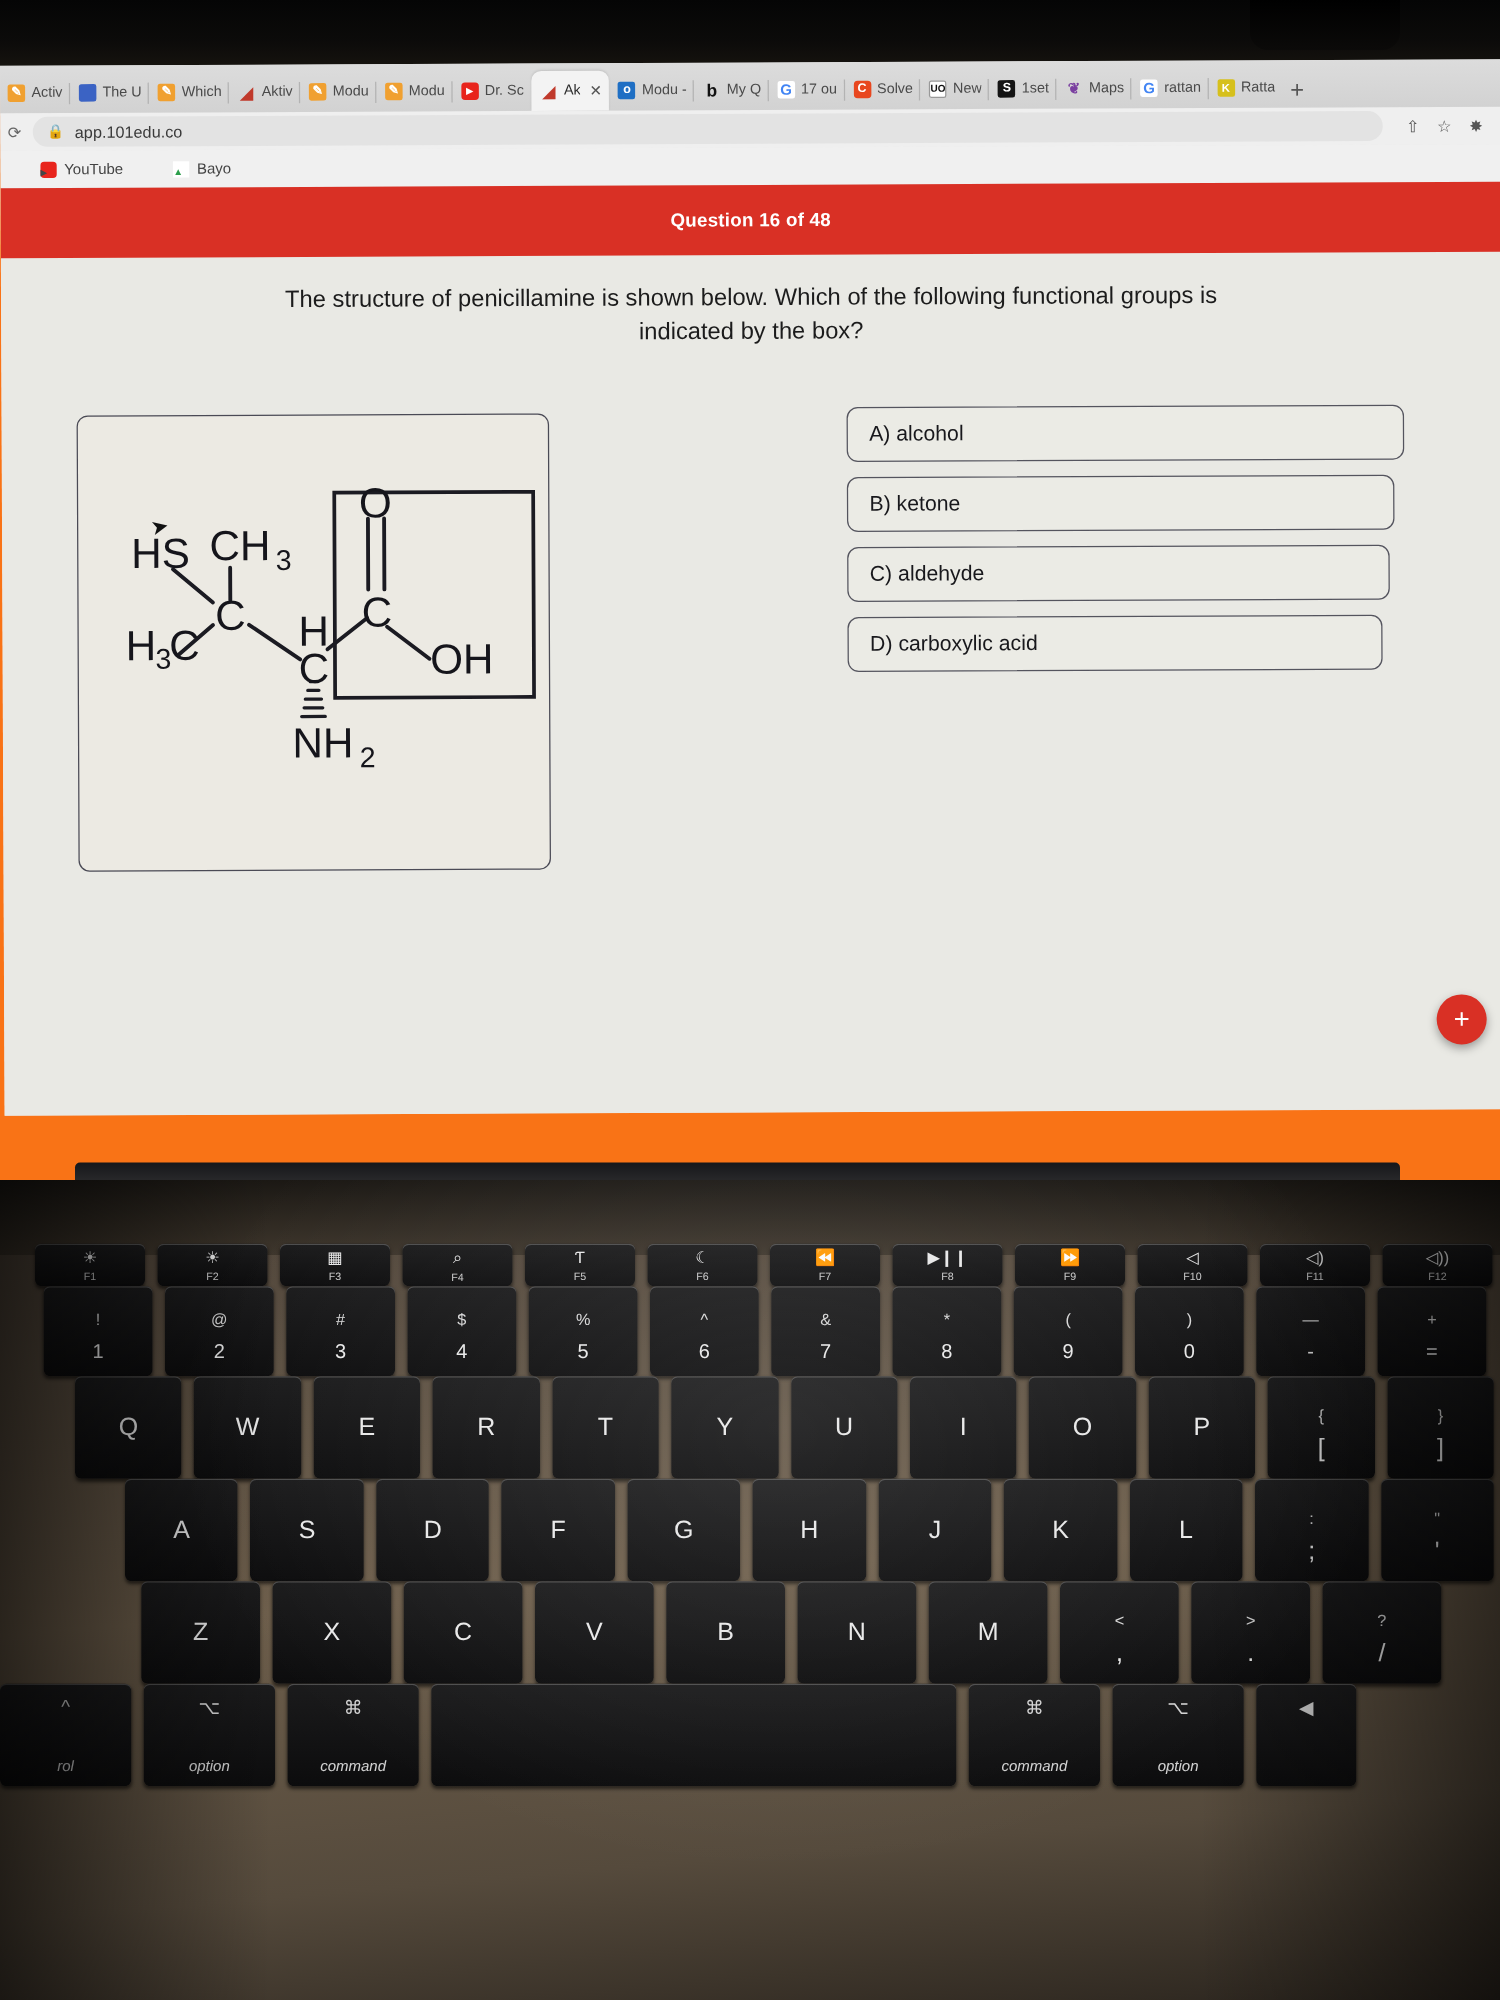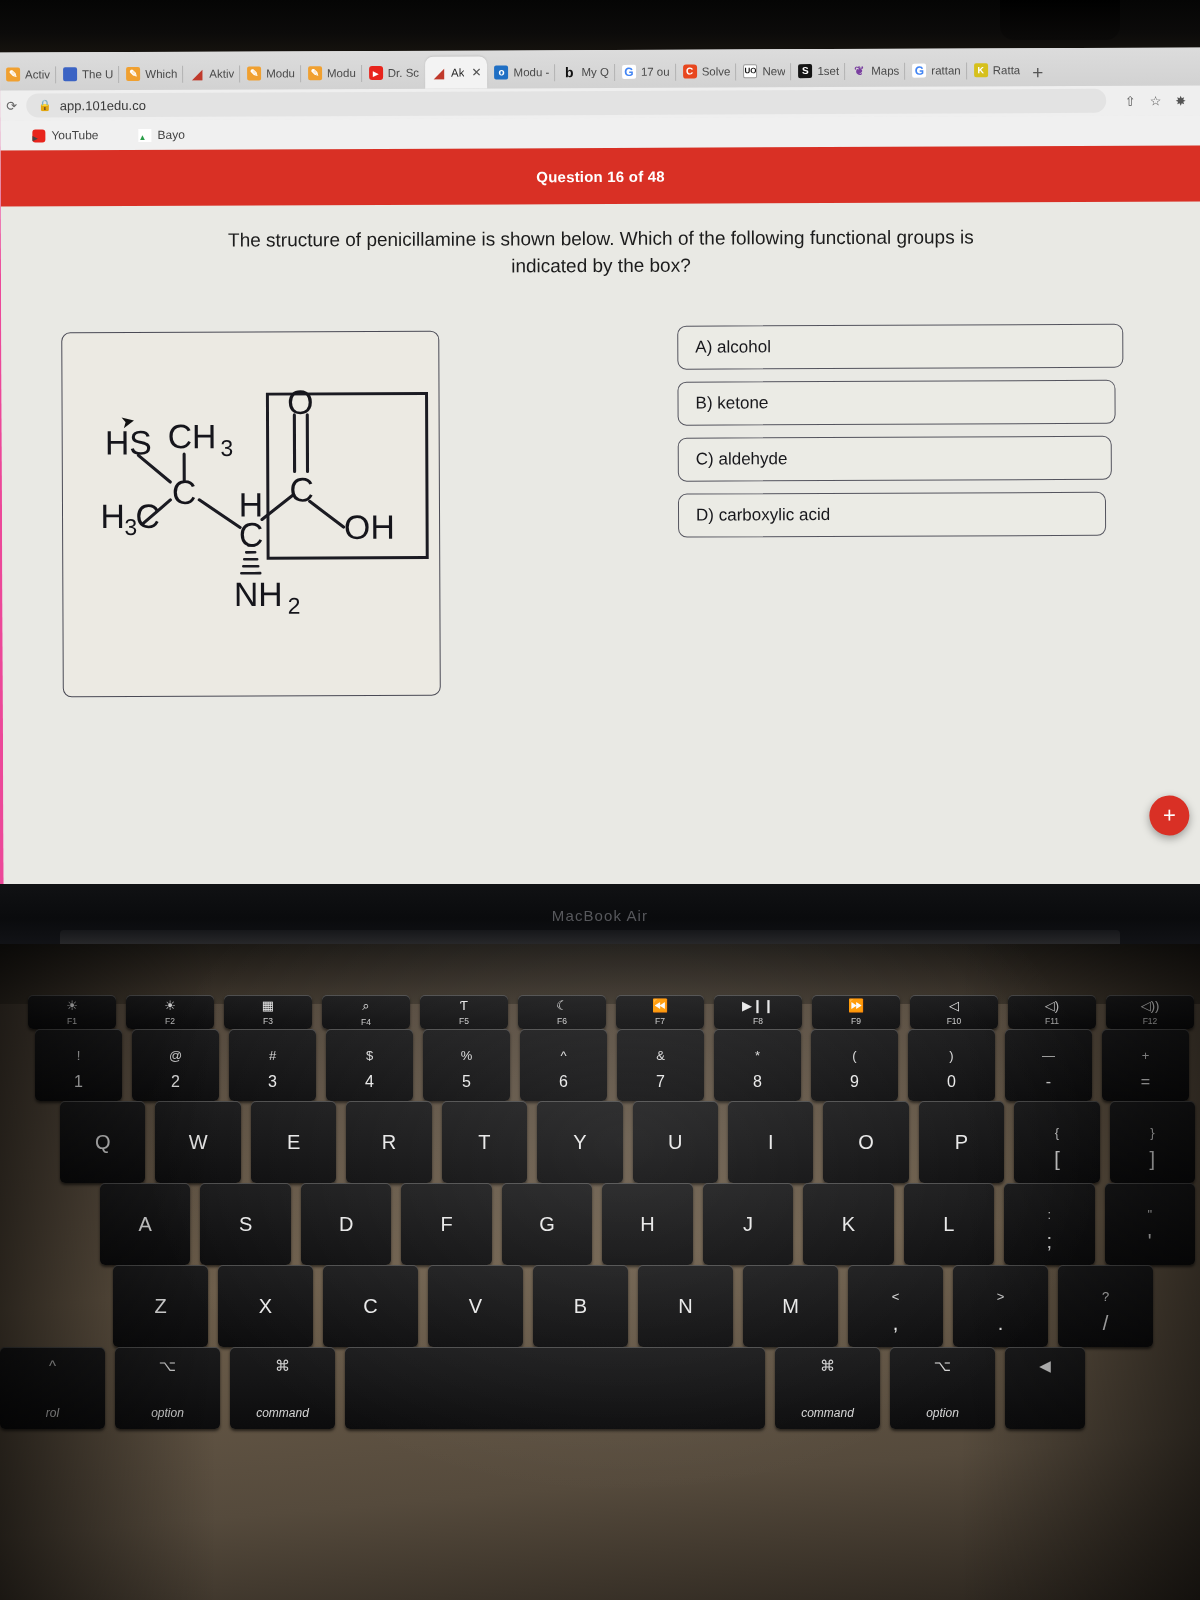--- a/index.html
+++ b/index.html
@@ -1,21 +1,21 @@
 <!DOCTYPE html>
 <html><head>
 <meta charset="utf-8">
 <style>
   * { box-sizing: border-box; margin: 0; padding: 0; }
   html, body {
     width: 1200px; height: 1600px;
     font-family: "Liberation Sans", sans-serif;
     background: #0a0a0a; overflow: hidden;
   }
-  #stage { position: relative; width: 1200px; height: 1600px; background:#ec4899; }
+  #stage { position: relative; width: 1200px; height: 1600px; background:#f97316; }
 
   
   .scene-dark-top {
     position:absolute; left:0; top:0; width:1200px; height:56px;
     background: linear-gradient(180deg,#050505 0%, #0c0b0a 60%, #17140f 100%);
   }
   .scene-dark-top .bezel-notch{
     position:absolute; right:80px; top:0; width:120px; height:40px;
     background:linear-gradient(180deg,#000,#0b0a09); border-radius:0 0 14px 14px;
   }
@@ -367,23 +367,20 @@
             <div class="answer w2">B) ketone</div>
             <div class="answer w3">C) aldehyde</div>
             <div class="answer w4">D) carboxylic acid</div>
           </div>
       </div>
 
       <div class="fab">+</div>
     </div>
   </div>
 
-  <div class="screen-bottom-bezel">
-    <span class="mba-label">MacBook Air</span>
-  </div>
   <div class="hinge"></div>
   <div class="deck"></div>
 
   <div class="kb">
     <div class="krow" id="rowfn" style="padding-left: 28px;">
         <div class="key fn" style="width: 88px; margin-left: 0px; margin-right: 5px;">
           <span class="glyph">☀</span>
           <span class="fl">F1</span>
         </div>
         <div class="key fn" style="width: 88px; margin-left: 5px; margin-right: 5px;">

